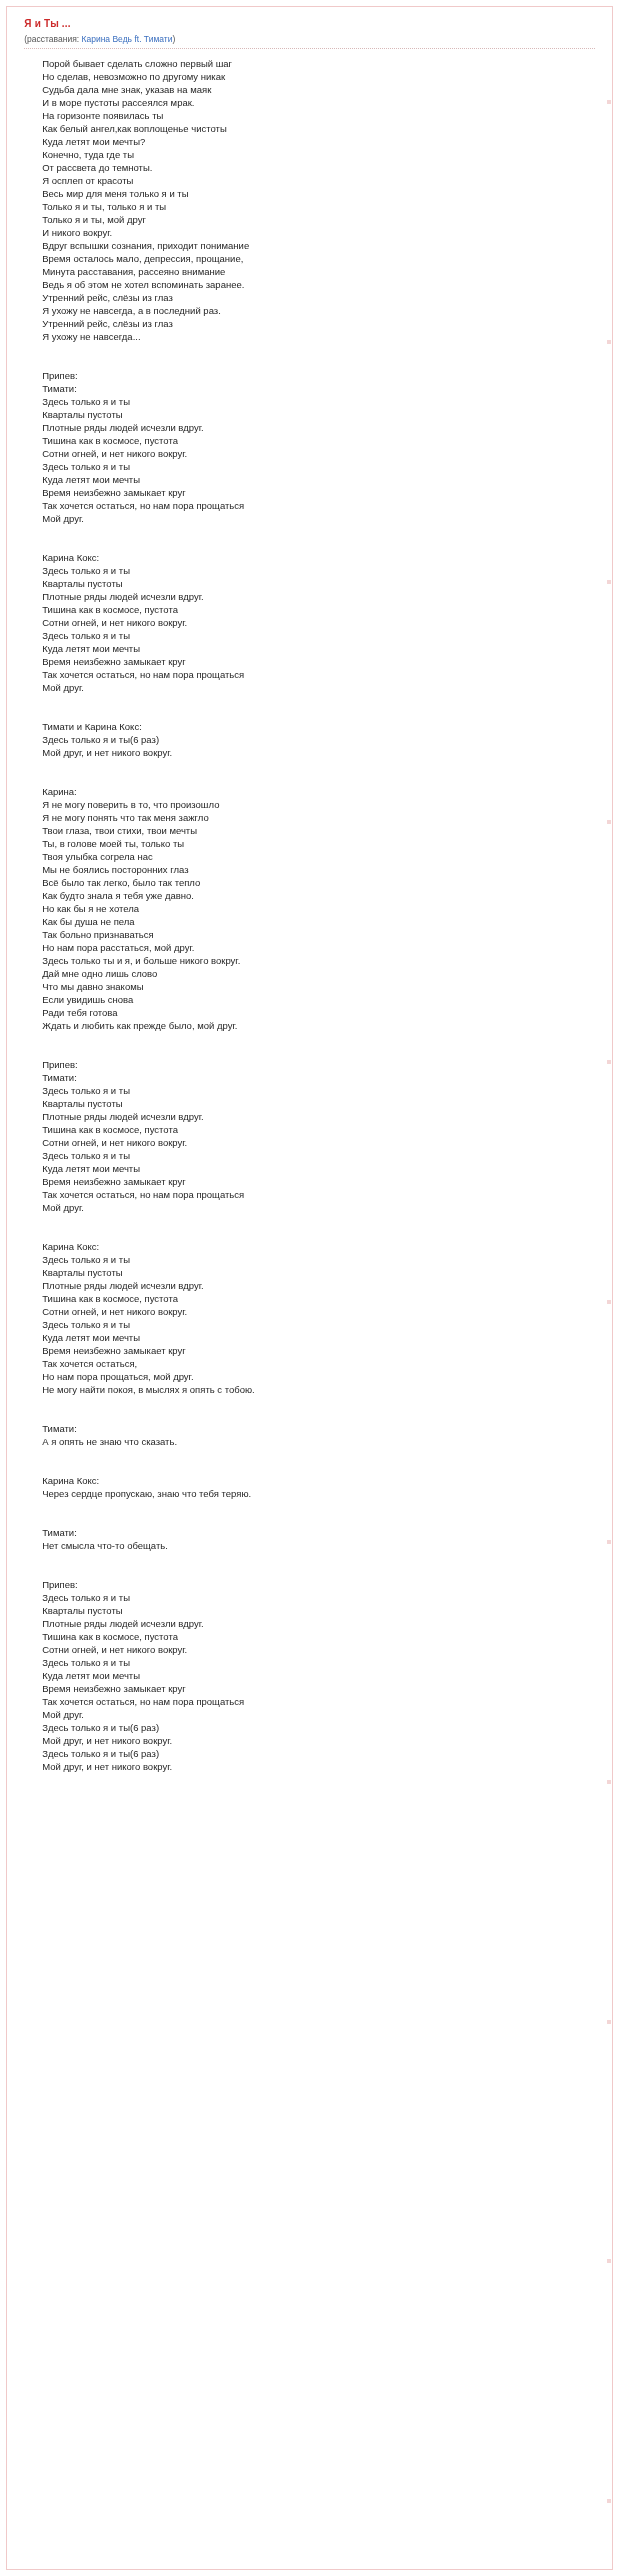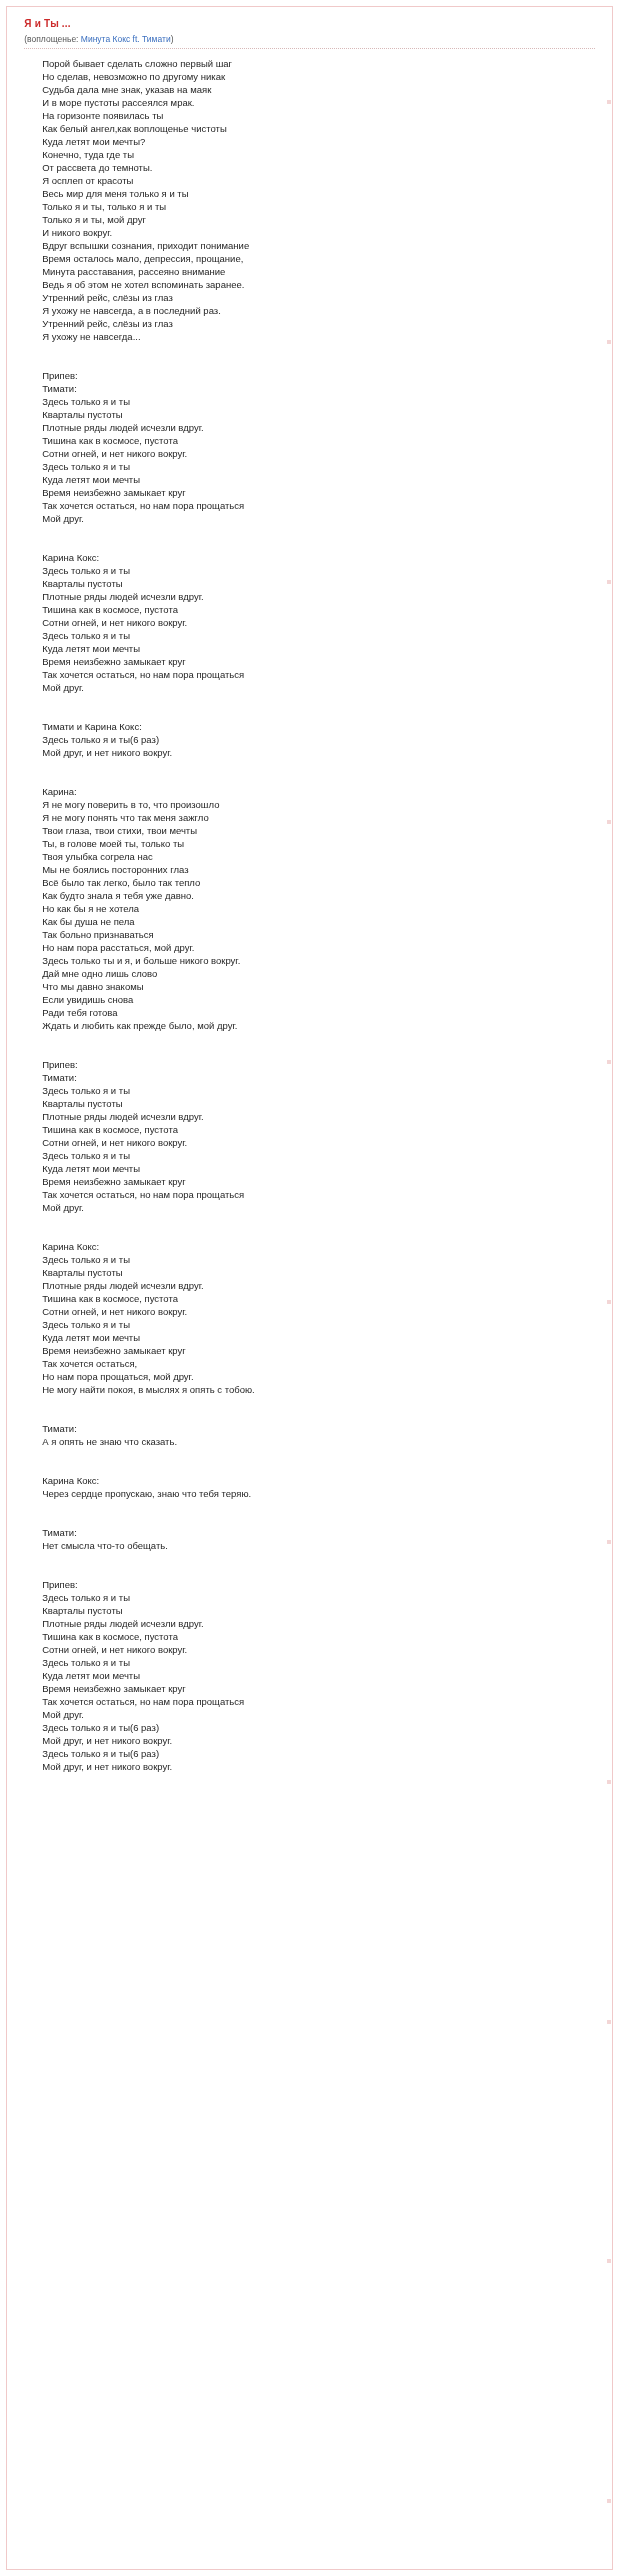--- a/index.html
+++ b/index.html
@@ -78,21 +78,21 @@
 </style>
 </head>
 <body>
 
 <div class="page">
   <div class="card">
 
     <div class="song-title">Я и Ты ...</div>
 
     <div class="artist-line">
-      <span>(воплощенье: </span><a class="artist-link" href="#">Минута Кокс ft. Тимати</a><span>)</span>
+      <span>(расставания: </span><a class="artist-link" href="#">Карина Ведь ft. Тимати</a><span>)</span>
     </div>
 
     <hr class="divider">
 
     <div class="lyrics">Порой бывает сделать сложно первый шаг
 Но сделав, невозможно по другому никак
 Судьба дала мне знак, указав на маяк
 И в море пустоты рассеялся мрак.
 На горизонте появилась ты
 Как белый ангел,как воплощенье чистоты

